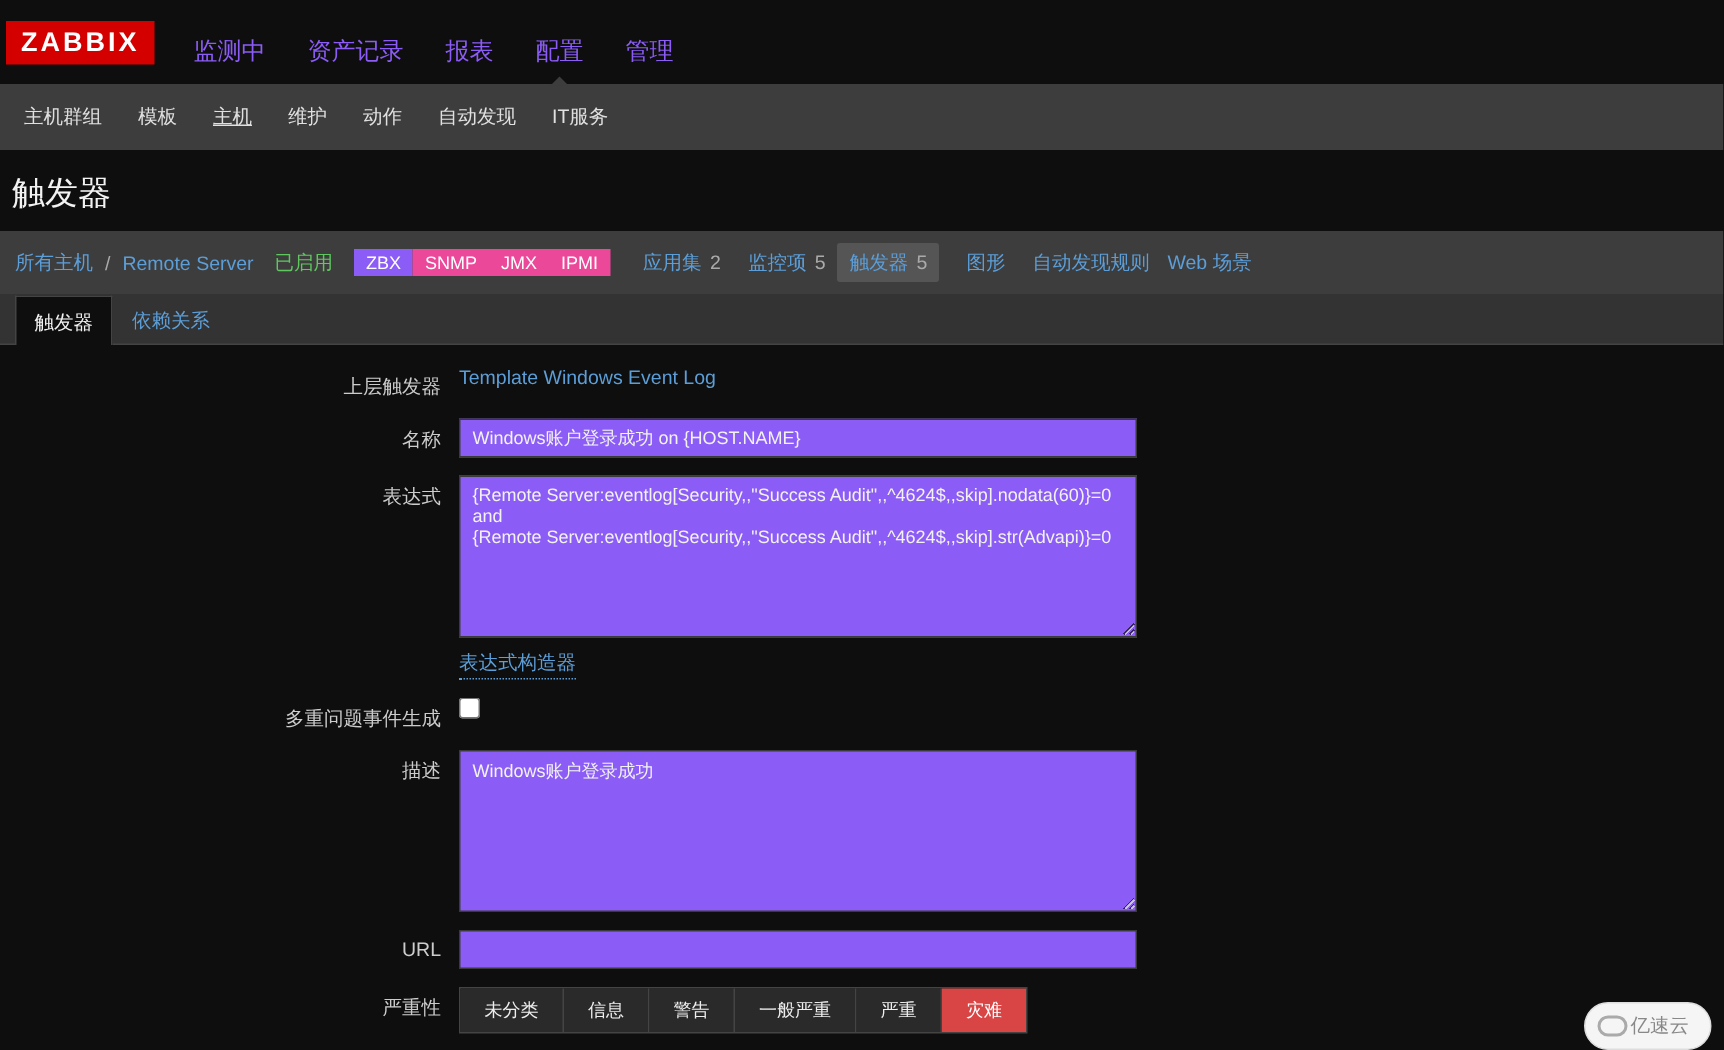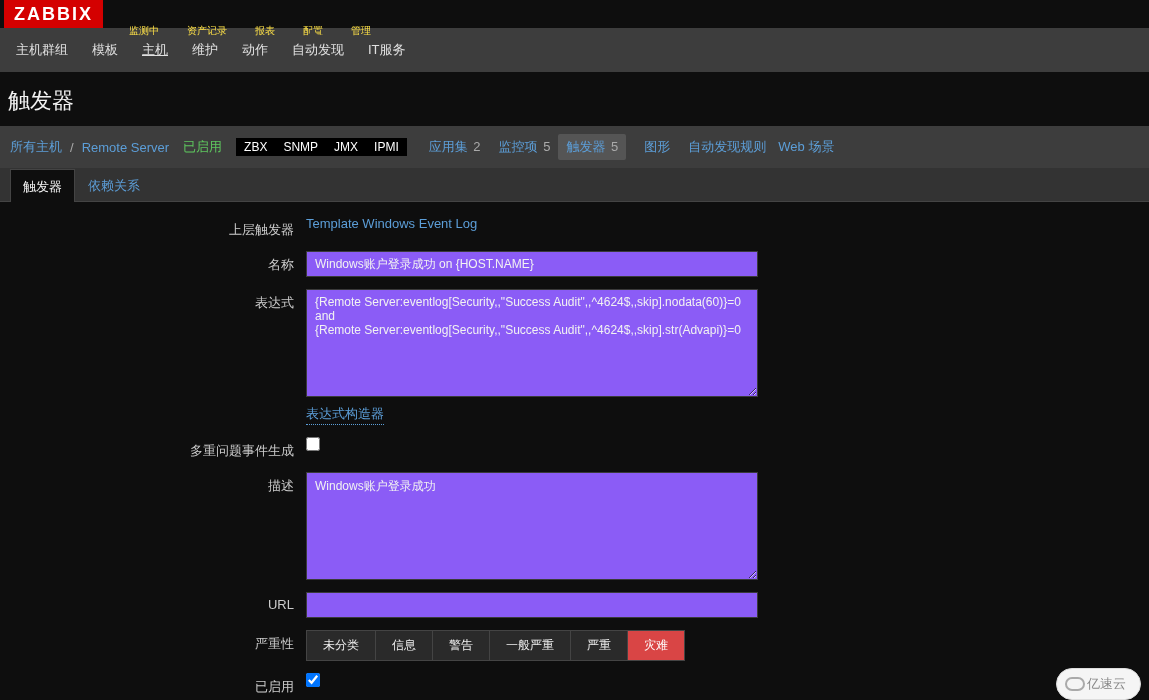--- a/index.html
+++ b/index.html
@@ -1,32 +1,32 @@
 <!DOCTYPE html>
 <html><head>
 <meta charset="utf-8">
 <style>
 * { margin: 0; padding: 0; box-sizing: border-box; }
 body { font-family: Arial, "Microsoft YaHei", sans-serif; font-size: 13px; background: #0e0e0e; color: #f2f2f2; width: 1149px; height: 700px; overflow: hidden; position: relative; }
-.top-nav { background: #0e0e0e; height: 28px; display: flex; padding: 0 4px; }
+.top-nav { background: #0e0e0e; height: 56px; display: flex; align-items: center; padding: 0 4px; }
 .logo { background: #d40000; color: #fff; font-weight: bold; font-size: 18px; padding: 4px 10px; letter-spacing: 2px; margin-right: 12px; }
-.top-nav a { color: #fde047; text-decoration: none; padding: 12px 14px; font-size: 10px; display: inline-block; margin-top: 12px; }
+.top-nav a { color: #8b5cf6; text-decoration: none; padding: 12px 14px; font-size: 16px; display: inline-block; margin-top: 12px; }
 .top-nav a.active { position: relative; }
 .top-nav a.active::after { content:""; position:absolute; bottom:0; left:50%; transform:translateX(-50%); width:0; height:0; border-left:6px solid transparent; border-right:6px solid transparent; border-bottom:6px solid #3d3d3d; }
 .sub-nav { background: #3d3d3d; height: 44px; display: flex; align-items: center; padding: 0 4px; }
 .sub-nav a { color: #e0e0e0; text-decoration: none; padding: 8px 12px; font-size: 13px; }
 .sub-nav a.active { text-decoration: underline; }
 .page-title { font-size: 22px; font-weight: normal; padding: 14px 8px 10px; color: #f2f2f2; }
 .host-bar { background: #3d3d3d; padding: 8px 10px; display: flex; align-items: center; gap: 8px; font-size: 13px; }
 .host-bar a { color: #5c9ed8; text-decoration: none; }
 .host-bar .sep { color: #aaa; }
 .status-enabled { color: #5ec75e; margin: 0 6px; }
 .iface-group span { display:inline-block; padding:2px 8px; font-size:12px; color:#fff; }
-.iface-zbx { background:#000000; }
-.iface-snmp,.iface-jmx,.iface-ipmi { background:#000000; margin-left:0; }
+.iface-zbx { background:#8b5cf6; }
+.iface-snmp,.iface-jmx,.iface-ipmi { background:#ec4899; margin-left:0; }
 .host-bar .count { color:#aaa; margin-left:2px; }
 .host-bar .pill { background:#555; padding:4px 8px; border-radius:2px; }
 .tabs-row { background:#333; border-bottom:1px solid #444; height:34px; display:flex; align-items:stretch; padding:0 10px; }
 .tabs-row a { padding:8px 12px; color:#5c9ed8; text-decoration:none; font-size:13px; border:1px solid transparent; border-bottom:none; }
 .tabs-row a.active { background:#0e0e0e; color:#f2f2f2; border-color:#444; position:relative; top:1px; }
 .form-area { padding: 14px 10px; }
 .form-row { display:flex; align-items:flex-start; margin-bottom:12px; }
 .form-label { width:296px; text-align:right; padding-right:12px; padding-top:5px; color:#ccc; font-size:13px; }
 .form-field { flex:0 0 auto; display:flex; align-items:flex-start; gap:8px; }
 input[type=text], textarea { background:#8b5cf6; border:1px solid #3a3a3a; color:#f2f2f2; font-size:12px; padding:5px 8px; font-family:Arial,sans-serif; }

